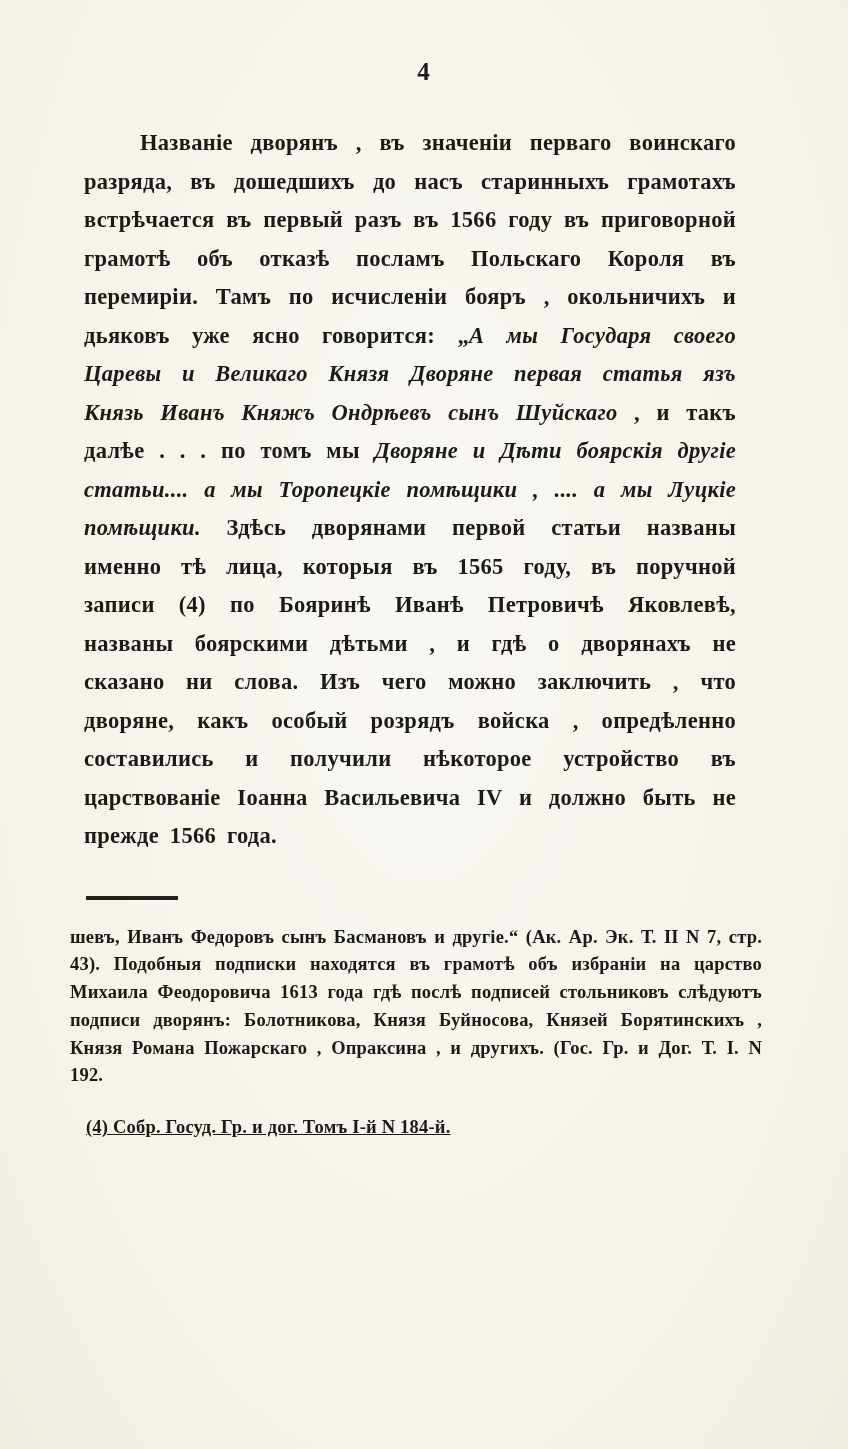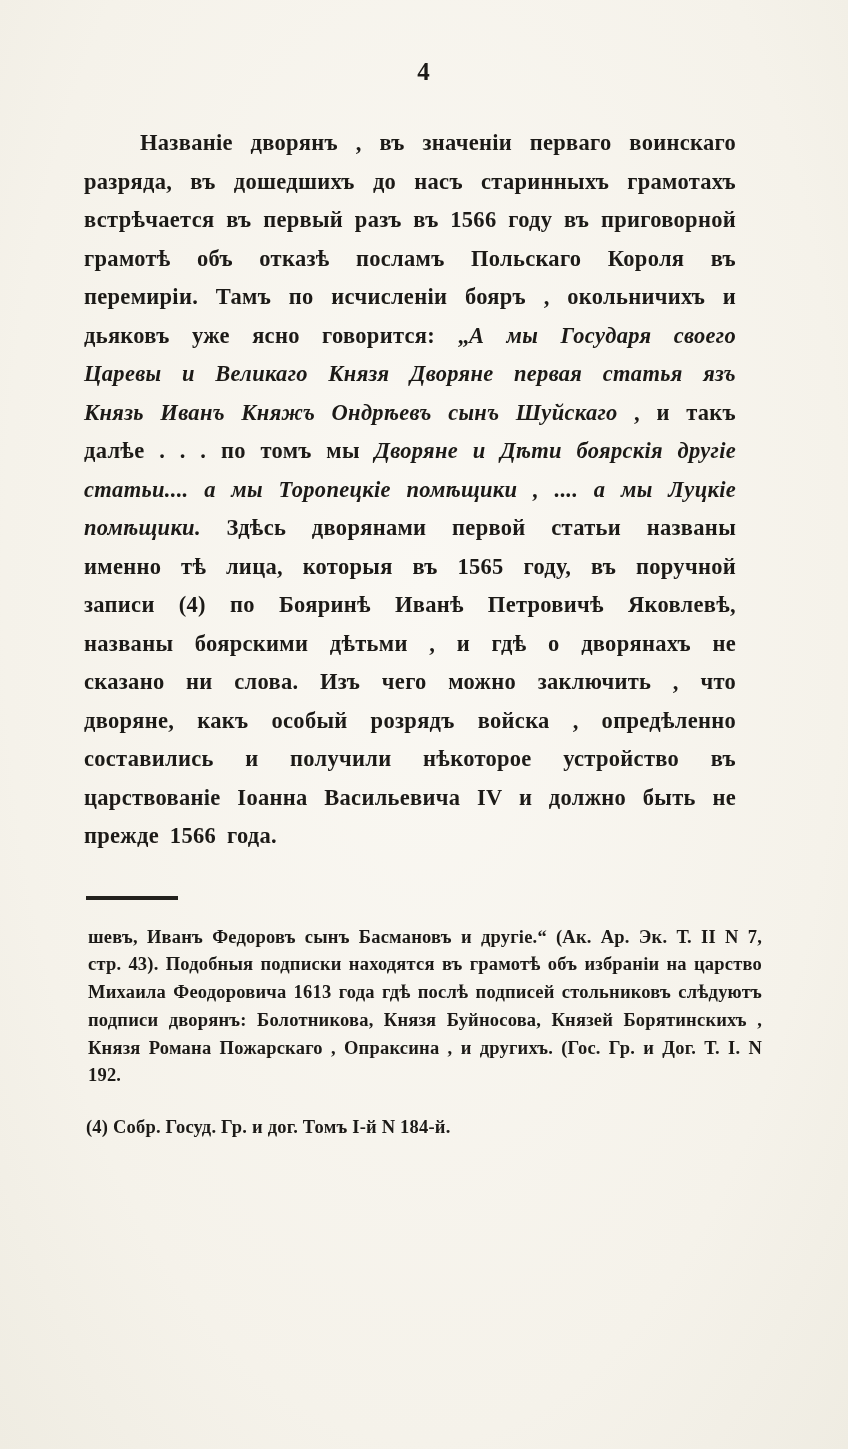--- a/index.html
+++ b/index.html
@@ -40,34 +40,35 @@
     font-style: italic;
   }
   .separator-rule {
     margin: 40px 0 0 86px;
     width: 92px;
     height: 4px;
     background: #23211d;
     border: none;
   }
   .footnote-cont {
-    margin: 24px 86px 0 88px;
+    margin: 24px 86px 0 70px;
     font-size: 18.5px;
     line-height: 27.8px;
     font-weight: bold;
     text-align: justify;
     word-spacing: 2px;
     letter-spacing: 0.2px;
   }
   .footnote {
     margin: 24px 86px 0 86px;
     font-size: 18.5px;
     line-height: 27px;
     font-weight: bold;
     letter-spacing: 0.2px;
+    text-decoration: underline;
   }
 </style>
 </head>
 <body>
 
 <div class="page">
 
   <div class="page-number">4</div>
 
   <div class="main-text"><span>Названіе дворянъ , въ значеніи перваго воинскаго разряда, въ дошедшихъ до насъ старинныхъ грамотахъ встрѣчается въ первый разъ въ 1566 году въ приговорной грамотѣ объ отказѣ посламъ Польскаго Короля въ перемиріи. Тамъ по исчисленіи бояръ , окольничихъ и дьяковъ уже ясно говорится: „</span><span class="italic">А мы Государя своего Царевы и Великаго Князя Дворяне первая статья язъ Князь Иванъ Княжъ Ондрѣевъ сынъ Шуйскаго</span><span> , и такъ далѣе . . . по томъ мы </span><span class="italic">Дворяне и Дѣти боярскія другіе статьи....</span><span class="italic"> а мы Торопецкіе помѣщики , .... а мы Луцкіе помѣщики.</span><span> Здѣсь дворянами первой статьи названы именно тѣ лица, которыя въ 1565 году, въ поручной записи (4) по Бояринѣ Иванѣ Петровичѣ Яковлевѣ, названы боярскими дѣтьми , и гдѣ о дворянахъ не сказано ни слова. Изъ чего можно заключить , что дворяне, какъ особый розрядъ войска , опредѣленно составились и получили нѣкоторое устройство въ царствованіе Іоанна Васильевича IV и должно быть не прежде 1566 года.</span></div>

